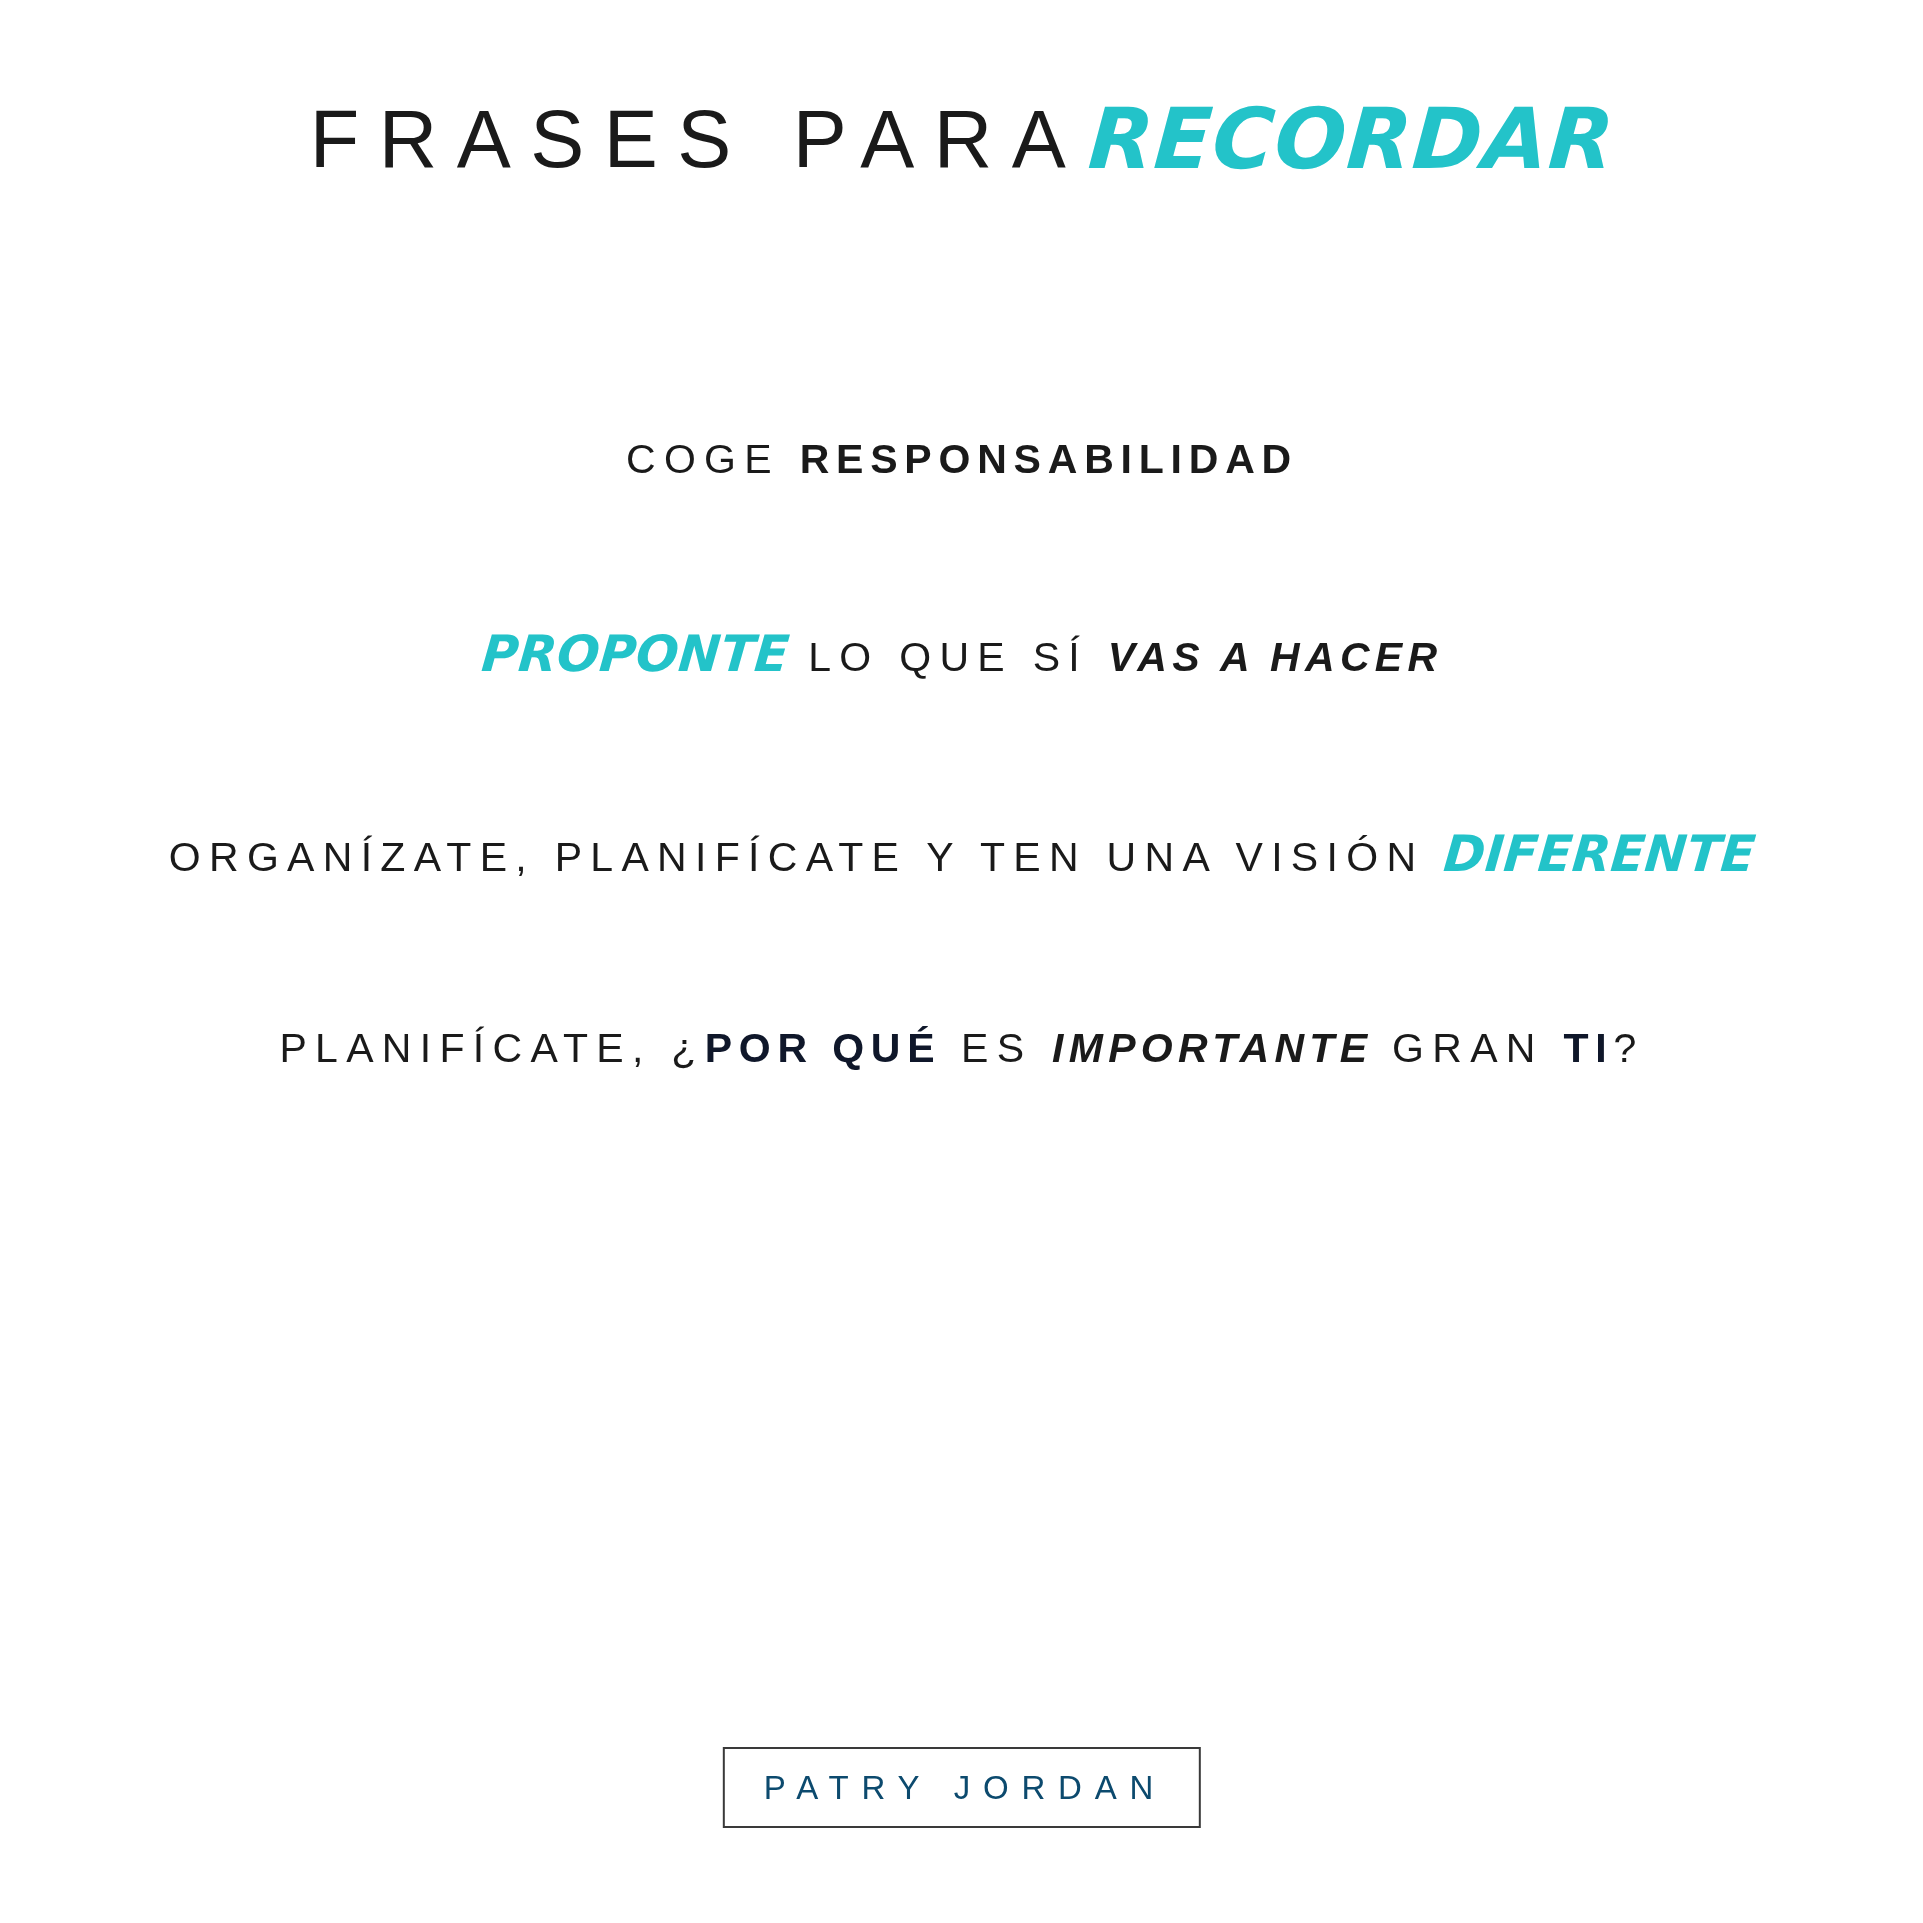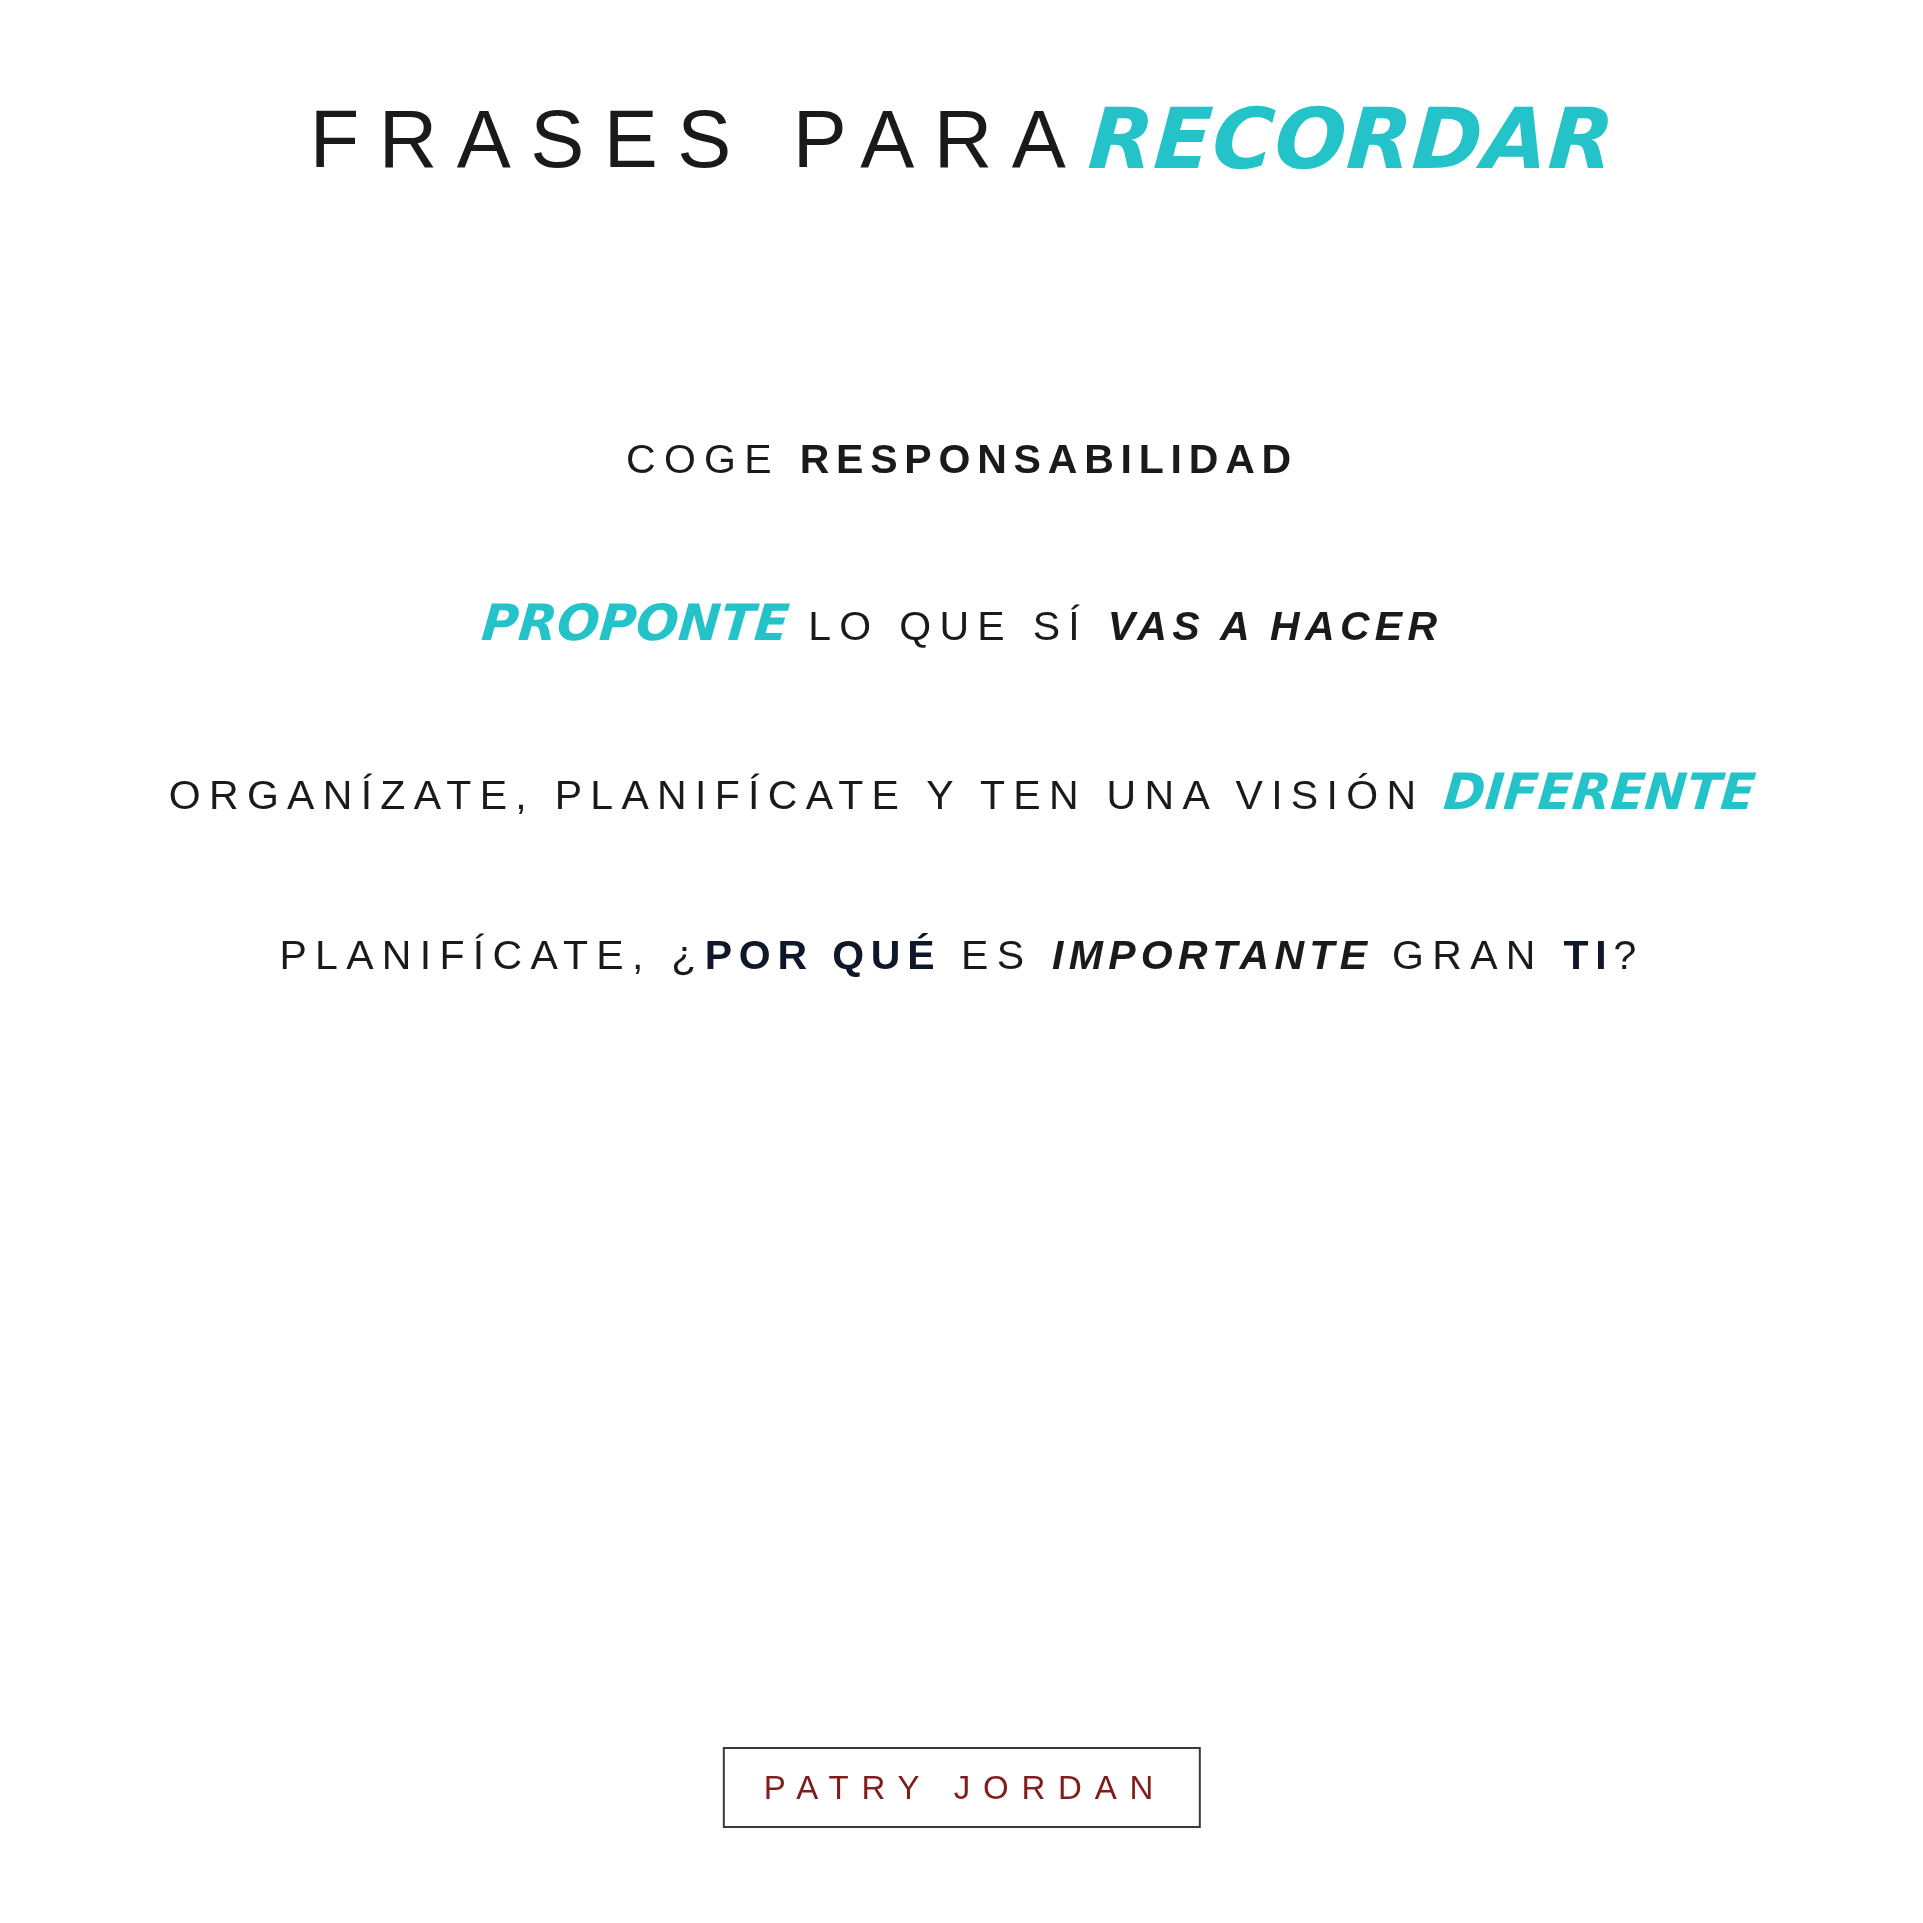--- a/index.html
+++ b/index.html
@@ -55,20 +55,21 @@
     display: inline-block;
   }
 
   
   .lines {
     margin-top: 248px;
     width: 100%;
     display: flex;
     flex-direction: column;
     align-items: center;
+    gap: 31px;
   }
   .line {
     width: 100%;
     text-align: center;
     white-space: nowrap;
     margin-bottom: 111px;
     font-size: 41px;
     letter-spacing: 8.3px;
     font-weight: 400;
     color: #1a1a1a;
@@ -115,21 +116,21 @@
     left: 50%;
     transform: translateX(-50%);
     bottom: 96px;
     border: 2.3px solid #3a3a3a;
     padding: 19.5px 33px 19.5px 39px;
   }
   .footer-text {
     font-family: "Liberation Sans", sans-serif;
     font-size: 33px;
     letter-spacing: 12.8px;
-    color: #7f1d1d;
+    color: #0c4a6e;
     white-space: nowrap;
   }
 </style>
 </head>
 <body>
 
 <div class="page">
 
   <div class="title-block">
     <span class="title-plain">FRASES PARA</span>

